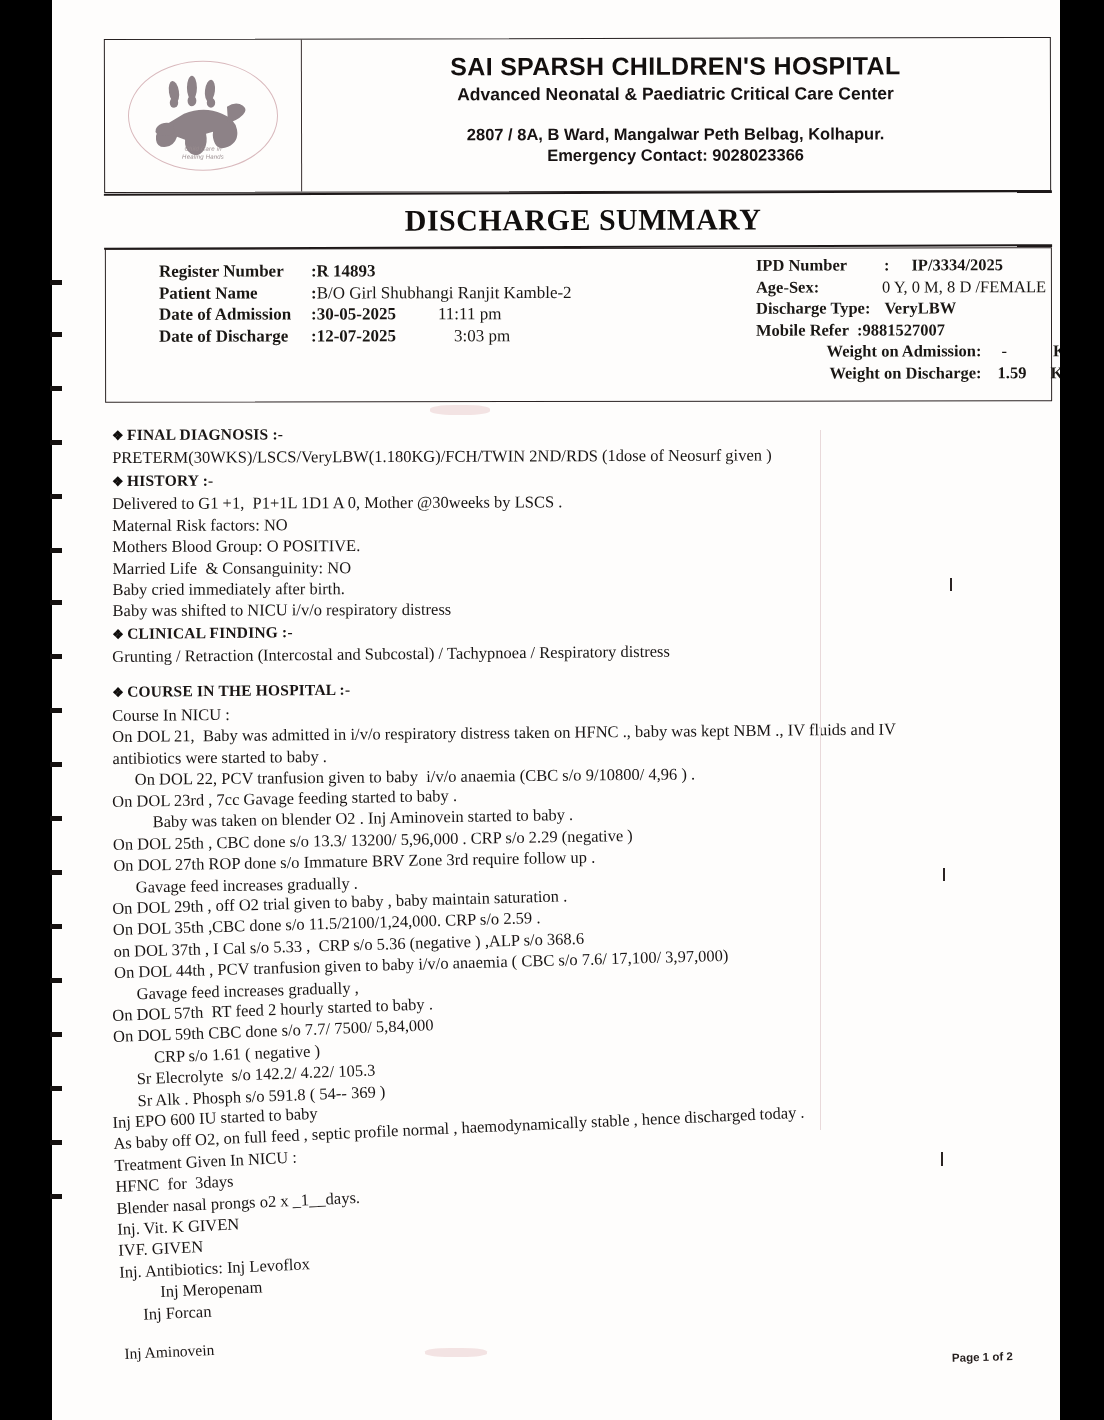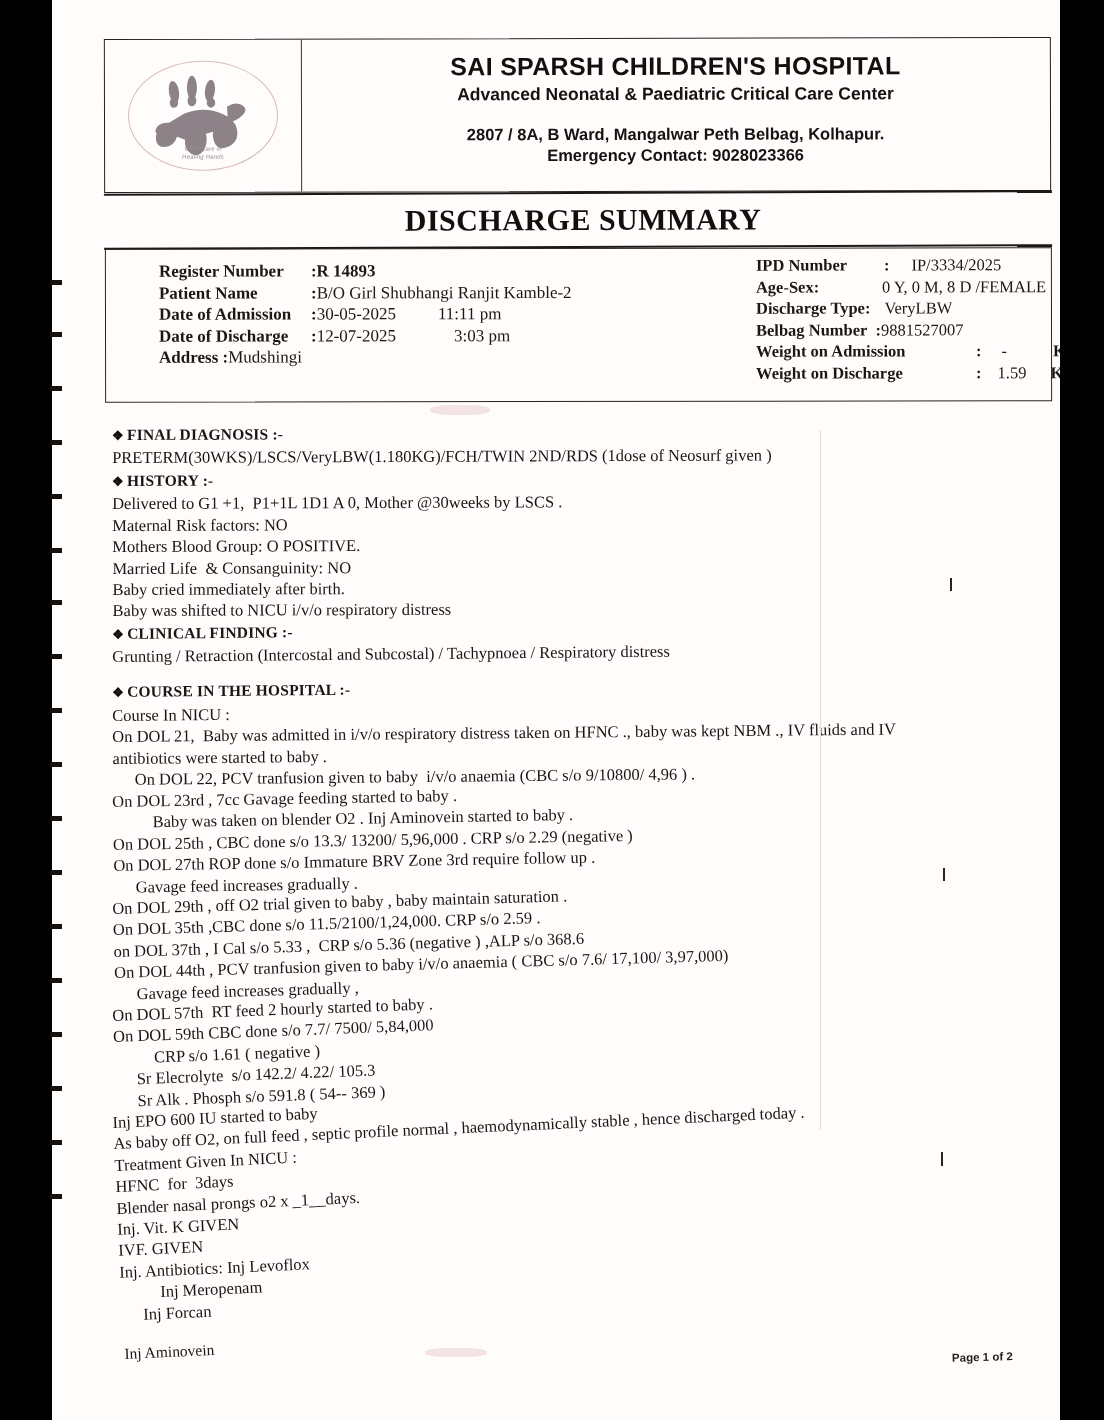--- a/index.html
+++ b/index.html
@@ -184,26 +184,26 @@
   .pat-right {
     position: absolute;
     left: 650px;
     top: 6px;
     font-size: 16.5px;
     line-height: 21.5px;
   }
   .row { white-space: nowrap; }
   .lb { font-weight: bold; display: inline-block; }
   .lb-w1 { width: 152px; }
-  .vl { font-weight: normal; }
+  .vl { font-weight: bold; }
   .tm { display: inline-block; margin-left: 42px; }
   .tm2 { display: inline-block; margin-left: 58px; }
   .rb { font-weight: bold; display: inline-block; }
   .rb-w { width: 128px; }
-  .rb-w2 { width: 220px; }
+  .rb-w2 { width: 220px; text-align: right; }
   .kg { display: inline-block; margin-left: 46px; font-weight: bold; }
 
   
   .body-wrap {
     position: absolute;
     left: 112px;
     top: 424px;
     width: 935px;
     font-size: 16.5px;
     line-height: 21.4px;
@@ -338,37 +338,34 @@
       </div>
       <div class="row">
         <span class="lb lb-w1">Patient Name</span><span class="lb">: </span><span class="vl" style="font-weight:normal">B/O Girl  Shubhangi  Ranjit  Kamble-2</span>
       </div>
       <div class="row">
         <span class="lb lb-w1">Date of Admission</span><span class="lb">: </span><span class="vl">30-05-2025</span><span class="tm">11:11 pm</span>
       </div>
       <div class="row">
         <span class="lb lb-w1">Date of Discharge</span><span class="lb">: </span><span class="vl">12-07-2025</span><span class="tm2">3:03 pm</span>
       </div>
-      <div class="row">
-        <span class="lb">Address</span><span class="lb">&nbsp;</span><span class="lb">: </span><span class="vl">Mudshingi</span>
-      </div>
     </div>
 
     <div class="pat-right">
       <div class="row">
         <span class="rb rb-w">IPD Number</span><span class="rb">:</span><span style="display:inline-block;width:22px"></span><span class="vl">IP/3334/2025</span>
       </div>
       <div class="row">
         <span class="rb" style="display:inline-block;width:88px">Age-Sex:</span><span style="display:inline-block;width:38px"></span><span class="vl" style="font-weight:normal">0 Y, 0 M, 8 D  /FEMALE</span>
       </div>
       <div class="row">
         <span class="rb">Discharge Type:</span><span style="display:inline-block;width:14px"></span><span class="vl">VeryLBW</span>
       </div>
       <div class="row">
-        <span class="rb">Belbag Number</span><span style="display:inline-block;width:8px"></span><span class="rb">:</span><span class="vl">9881527007</span>
+        <span class="rb">Mobile Refer</span><span style="display:inline-block;width:8px"></span><span class="rb">:</span><span class="vl">9881527007</span>
       </div>
       <div class="row">
         <span class="rb rb-w2">Weight on Admission</span><span class="rb">:</span><span style="display:inline-block;width:20px"></span><span class="vl">-</span><span class="kg">KG</span>
       </div>
       <div class="row">
         <span class="rb rb-w2">Weight on Discharge</span><span class="rb">:</span><span style="display:inline-block;width:16px"></span><span class="vl">1.59</span><span class="kg" style="margin-left:24px">KG</span>
       </div>
     </div>
 
   </div>

